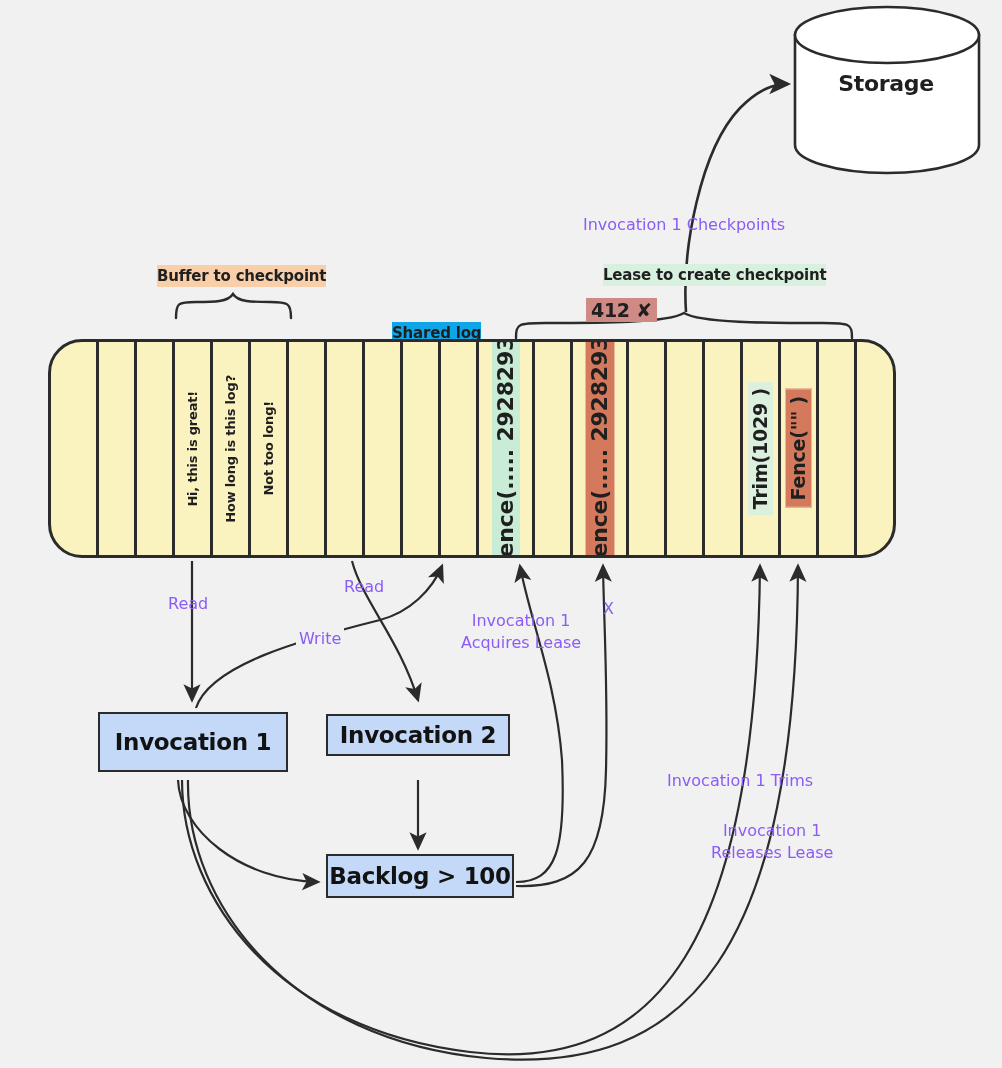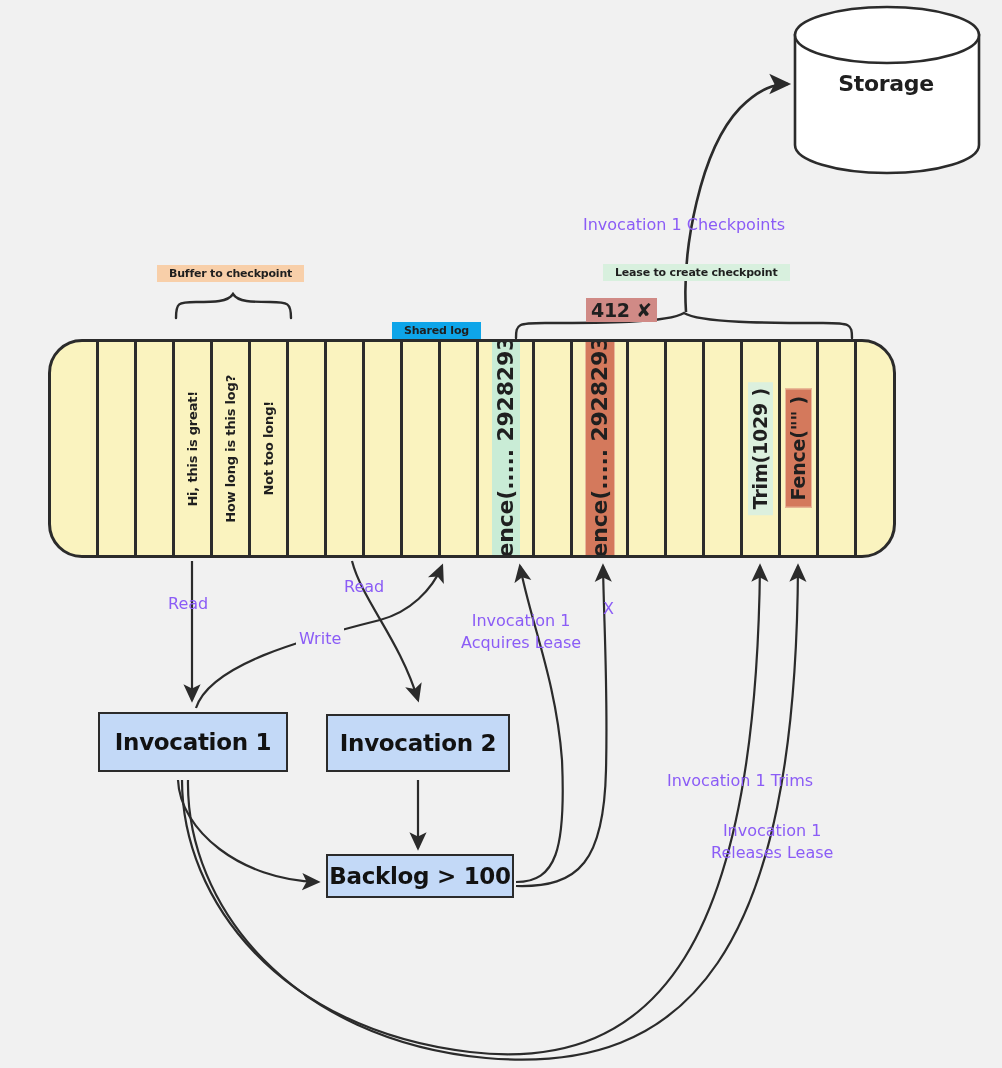--- a/index.html
+++ b/index.html
@@ -9,24 +9,24 @@
     font-family:"DejaVu Sans", sans-serif;
     overflow:hidden;
   }
   #stage{position:relative;width:1002px;height:1068px;}
   svg.layer{position:absolute;left:0;top:0;width:1002px;height:1068px;overflow:visible;}
 
   
   .caption{
     position:absolute;
     font-weight:bold;
-    font-size:11px;
+    font-size:15px;
     color:#1f1f1f;
     white-space:nowrap;
-    padding:2px 12px;
+    padding:2px 0;
     letter-spacing:-0.2px;
   }
   .cap-orange{background:#f8cfa9;}
   .cap-lav{background:#0ea5e9;}
   .cap-green{background:#d8f0de;}
 
   .status{
     position:absolute;font-weight:bold;font-size:19px;color:#1f1f1f;
     padding:1px 5px;white-space:nowrap;letter-spacing:-0.3px;
   }
@@ -187,21 +187,21 @@
     </div>
     <div class="cell">
       <span class="vtext vmid hl-red">Fence("" )</span>
     </div>
     <div class="cell"></div>
     <div class="cell tailpad"></div>
   </div>
 
   <div class="pbox" style="left:98px;top:712px;width:190px;height:60px;">Invocation 1</div>
 
-  <div class="pbox" style="left:326px;top:714px;width:184px;height:58px;">Invocation 2</div>
+  <div class="pbox" style="left:326px;top:714px;width:184px;height:42px;">Invocation 2</div>
 
   <div class="pbox" style="left:326px;top:854px;width:188px;height:44px;">Backlog &gt; 100</div>
 
   <div class="elabel" style="left:168px;top:593px;">Read</div>
 
   <div class="elabel" style="left:344px;top:576px;">Read</div>
 
   <div class="elabel" style="left:296px;top:628px;background:#f1f1f1;padding:0 3px;">Write</div>
 
   <div class="elabel" style="left:583px;top:214px;">Invocation 1 Checkpoints</div>

